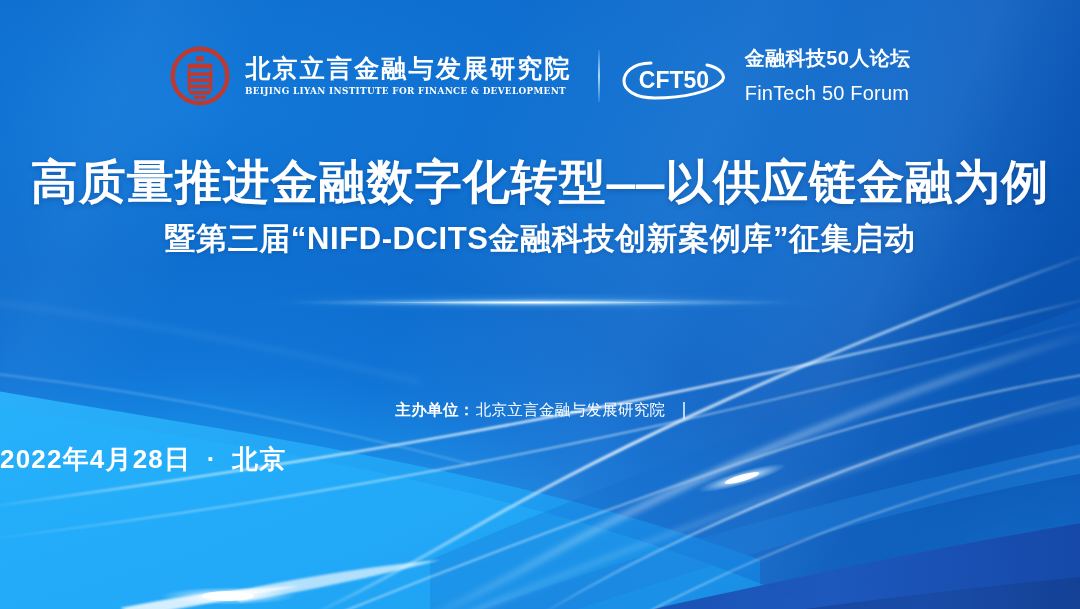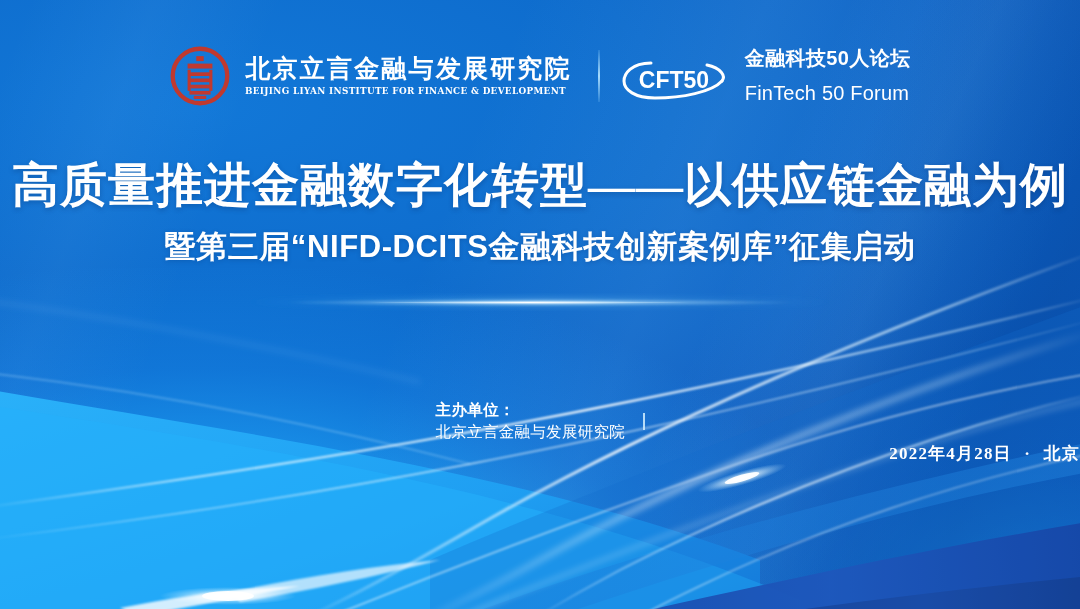--- a/index.html
+++ b/index.html
@@ -189,31 +189,31 @@
 
   
   .title-block {
     position: absolute;
     top: 160px;
     left: 0;
     width: 100%;
     text-align: center;
   }
   .main-title {
-    font-family: Liberation Serif, serif;
+    font-family: Liberation Mono, monospace;
     font-weight: bold;
     font-size: 47px;
     line-height: 1.1;
     color: #ffffff;
     letter-spacing: 1px;
     white-space: nowrap;
     text-shadow: 0 2px 5px rgba(3,40,95,0.30);
   }
   .sub-title {
-    margin-top: 14px;
+    margin-top: 6px;
     font-size: 31px;
     font-weight: bold;
     color: #ffffff;
     letter-spacing: 0.6px;
     white-space: nowrap;
     text-shadow: 0 1px 4px rgba(3,40,95,0.25);
   }
 
   
   .org-row {
@@ -222,41 +222,40 @@
     left: 0;
     width: 100%;
     display: flex;
     align-items: center;
     justify-content: center;
     gap: 18px;
     font-size: 15.5px;
     color: #ffffff;
     white-space: nowrap;
   }
-  .org-item { display: flex; align-items: baseline; gap: 1px; flex-direction: column; }
+  .org-item { display: flex; align-items: baseline; gap: 1px; }
   .org-label { font-weight: bold; letter-spacing: 0.4px; }
   .org-value { font-weight: normal; letter-spacing: 0.3px; }
   .org-sep {
     width: 1.4px;
     height: 17px;
     background: rgba(210,238,255,0.85);
     align-self: center;
   }
   .date-row {
     position: absolute;
     top: 442px;
     left: 0;
     width: 100%;
-    text-align: right;
-    font-size: 17px;
+    text-align: left;
+    font-size: 26px;
     font-weight: bold;
     color: #ffffff;
     letter-spacing: 1.2px;
     white-space: nowrap;
-    font-family: Liberation Serif, serif;
   }
   .dot-sep { padding: 0 7px; }
 </style>
 </head>
 <body>
 
 <div class="stage">
 
   <div class="bg-base"></div>
   <div class="bg-lowerglow"></div>

